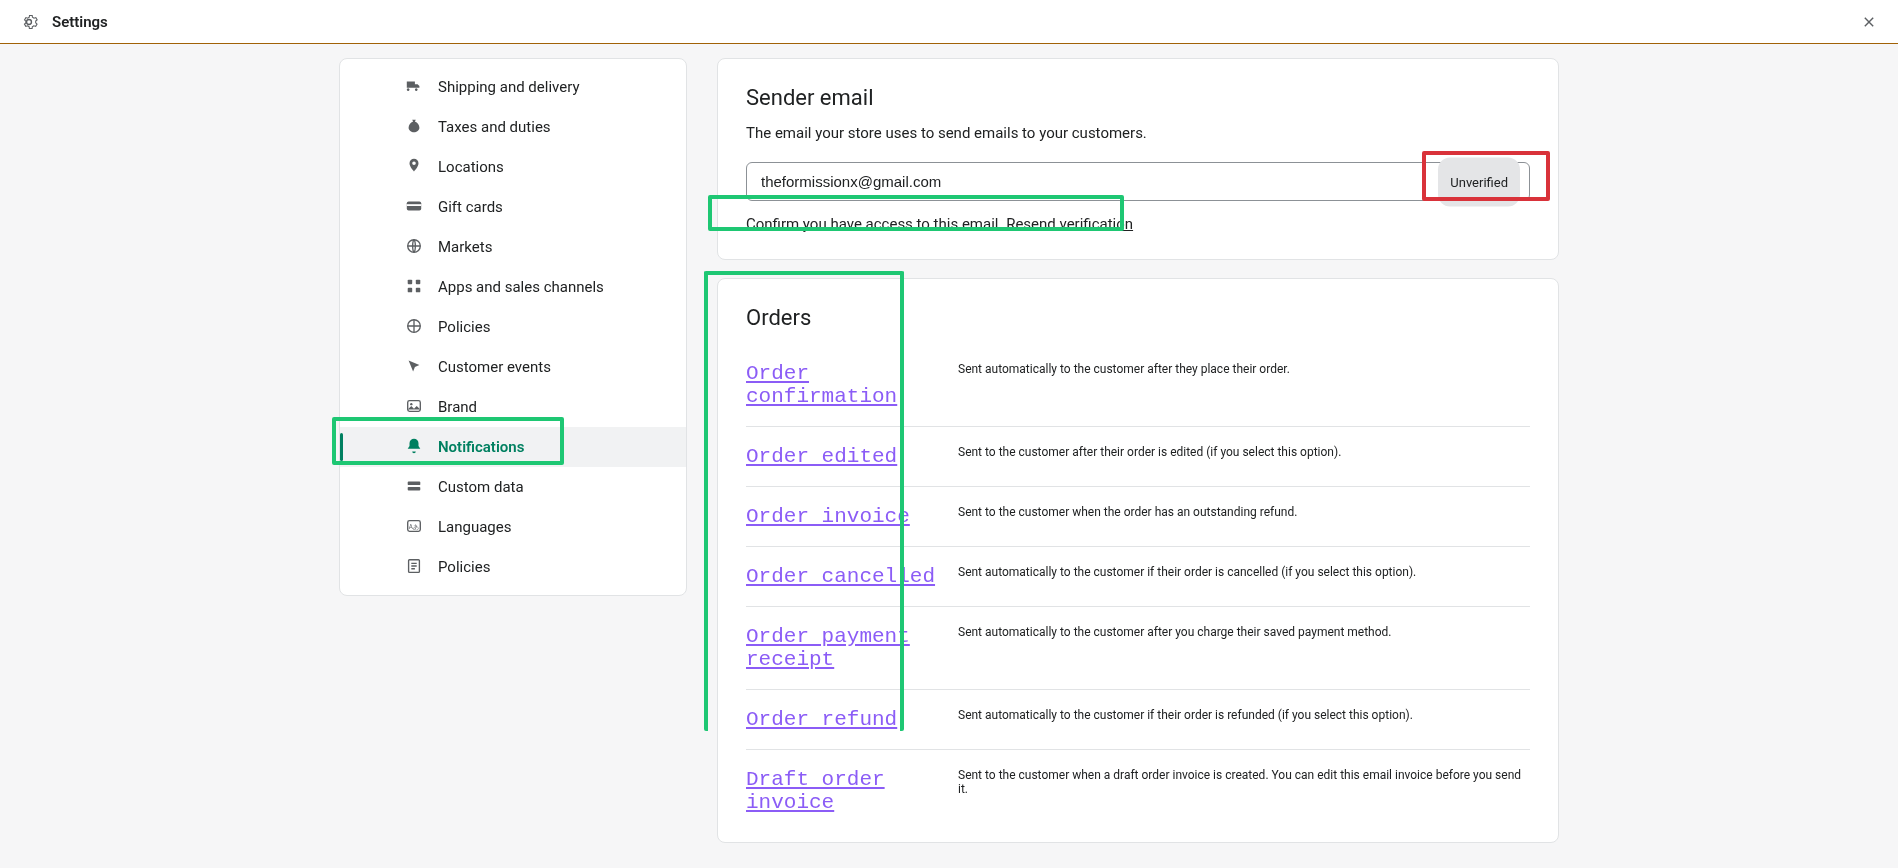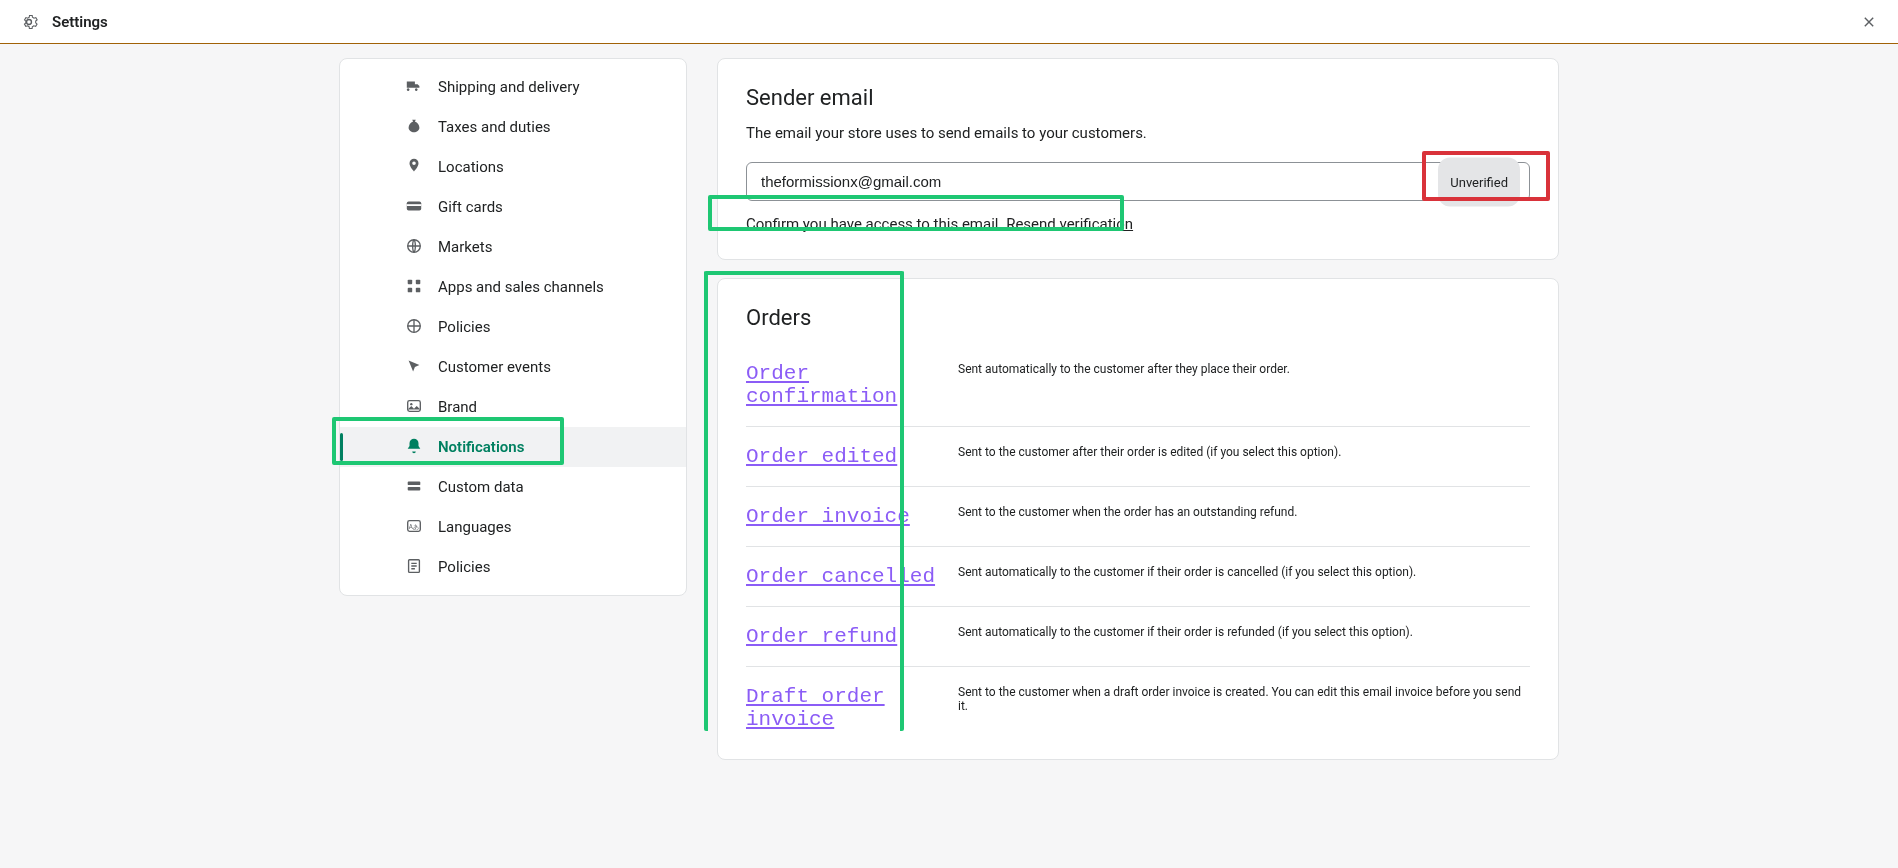--- a/index.html
+++ b/index.html
@@ -337,20 +337,24 @@
           </div>
           <div class="order-row">
             <div class="order-link"><a>Order invoice</a></div>
             <div class="order-desc">Sent to the customer when the order has an outstanding refund.</div>
           </div>
           <div class="order-row">
             <div class="order-link"><a>Order cancelled</a></div>
             <div class="order-desc">Sent automatically to the customer if their order is cancelled (if you select this option).</div>
           </div>
           <div class="order-row">
+            <div class="order-link"><a>Order payment receipt</a></div>
+            <div class="order-desc">Sent automatically to the customer after you charge their saved payment method.</div>
+          </div>
+          <div class="order-row">
             <div class="order-link"><a>Order refund</a></div>
             <div class="order-desc">Sent automatically to the customer if their order is refunded (if you select this option).</div>
           </div>
           <div class="order-row">
             <div class="order-link"><a>Draft order invoice</a></div>
             <div class="order-desc">Sent to the customer when a draft order invoice is created. You can edit this email invoice before you send it.</div>
           </div>
         </div>
 
         <div class="hl-green" style="left:-14px; top:-8px; width:200px; height:460px; border-bottom:none;"></div>

